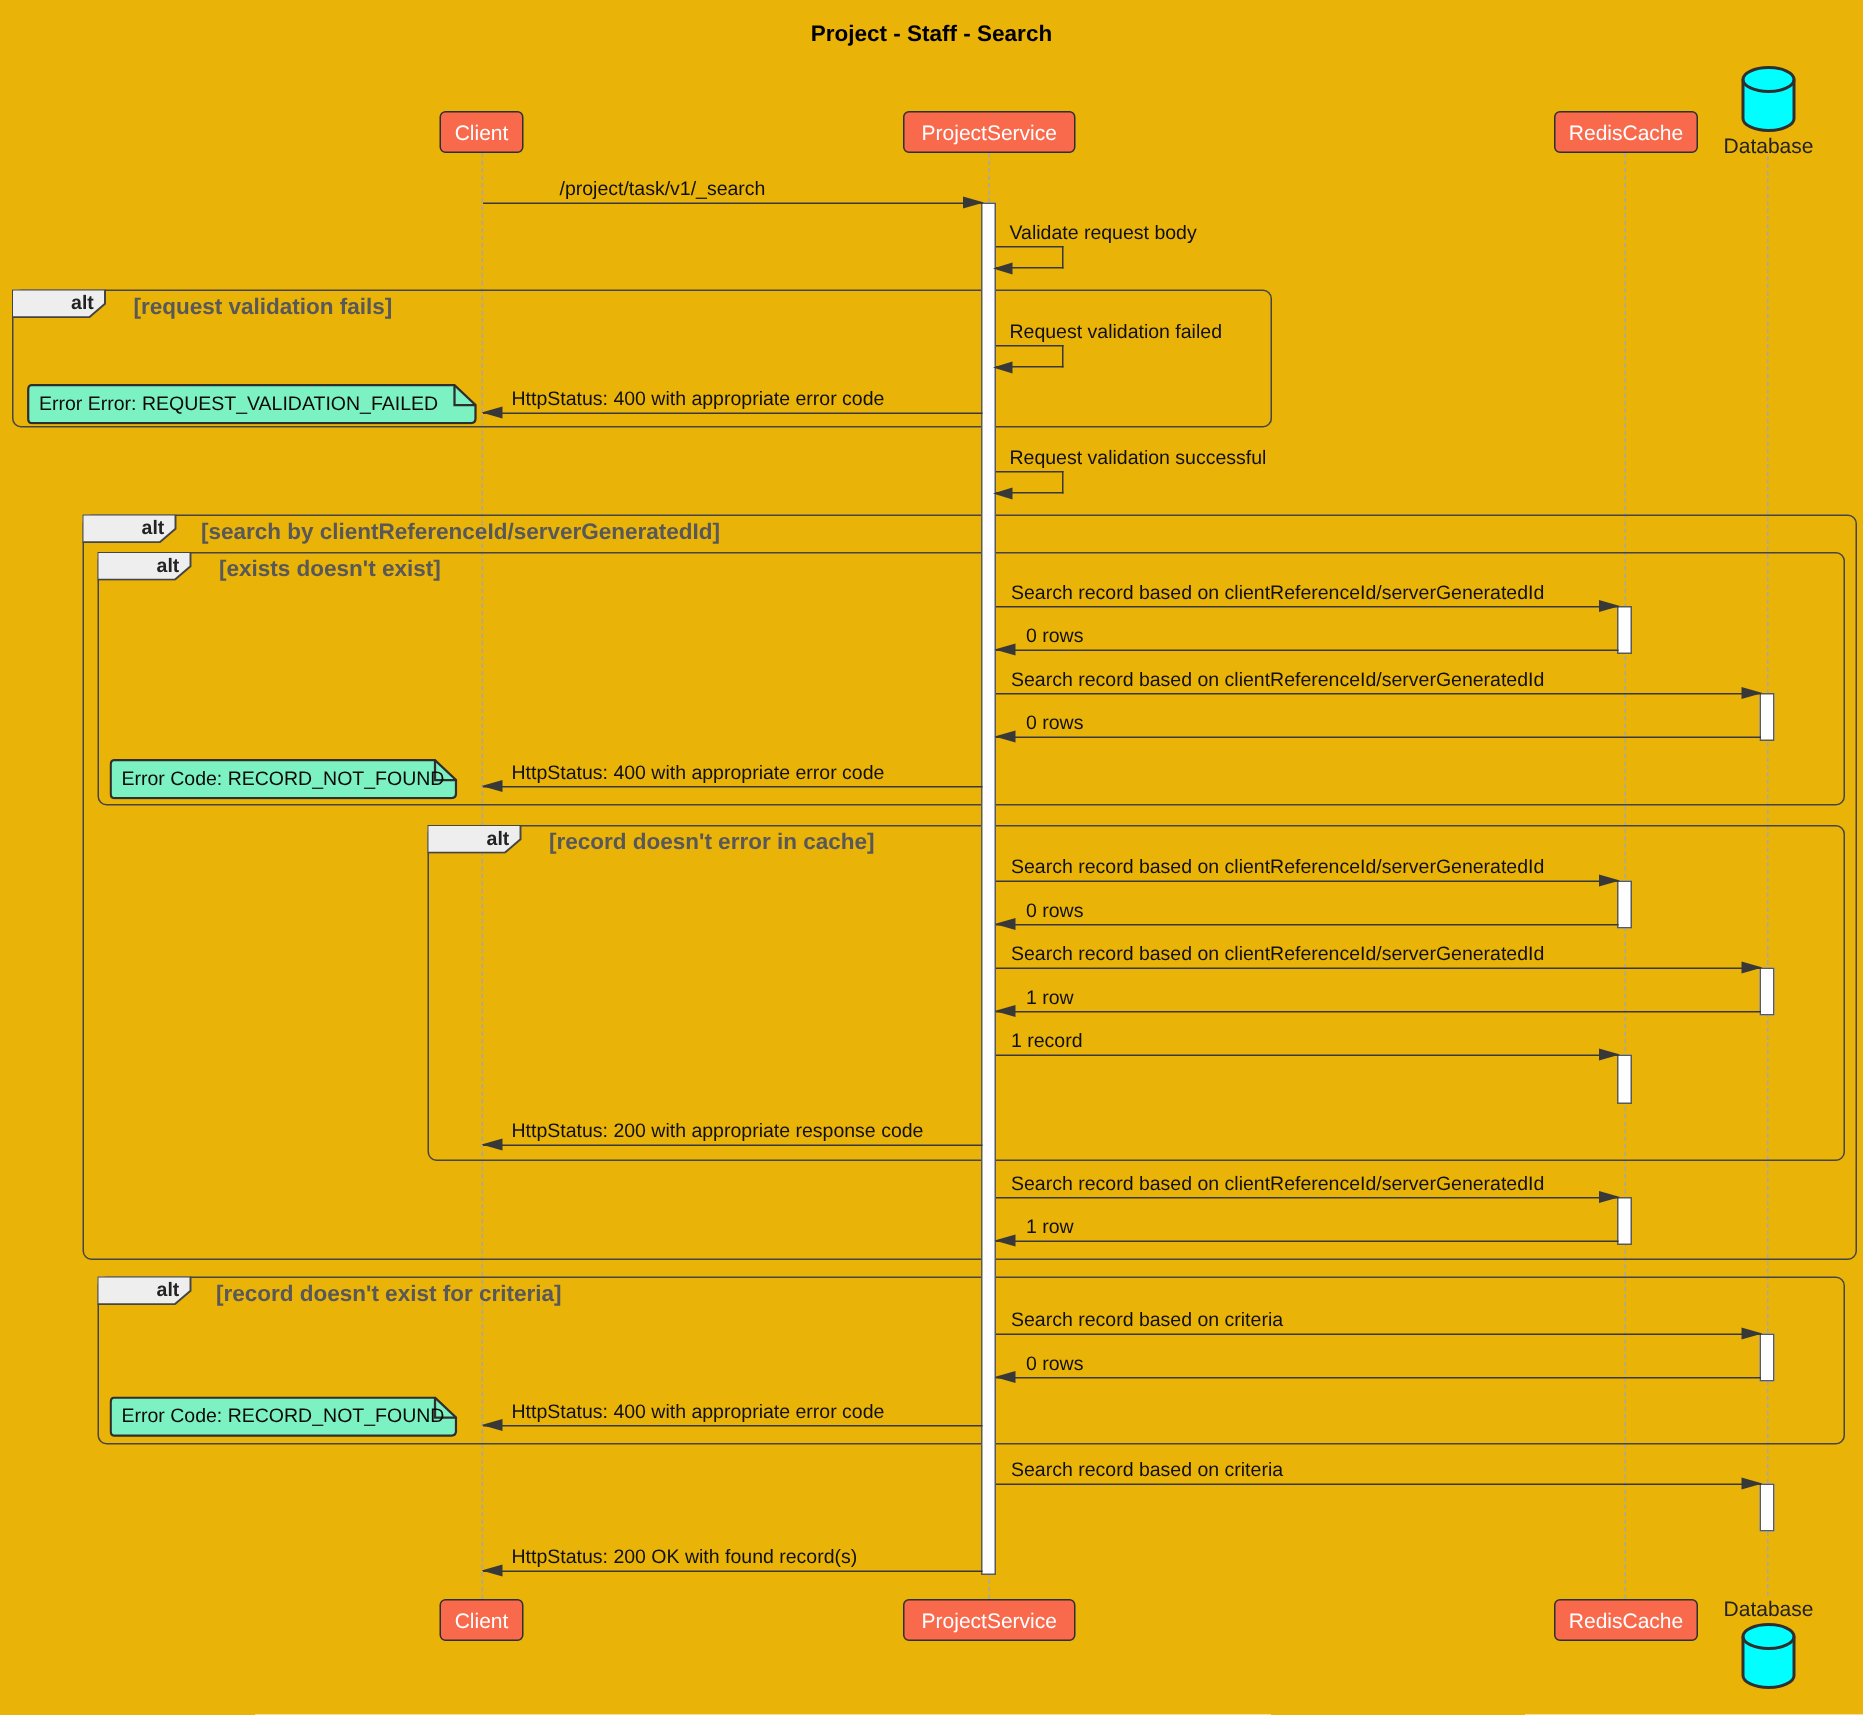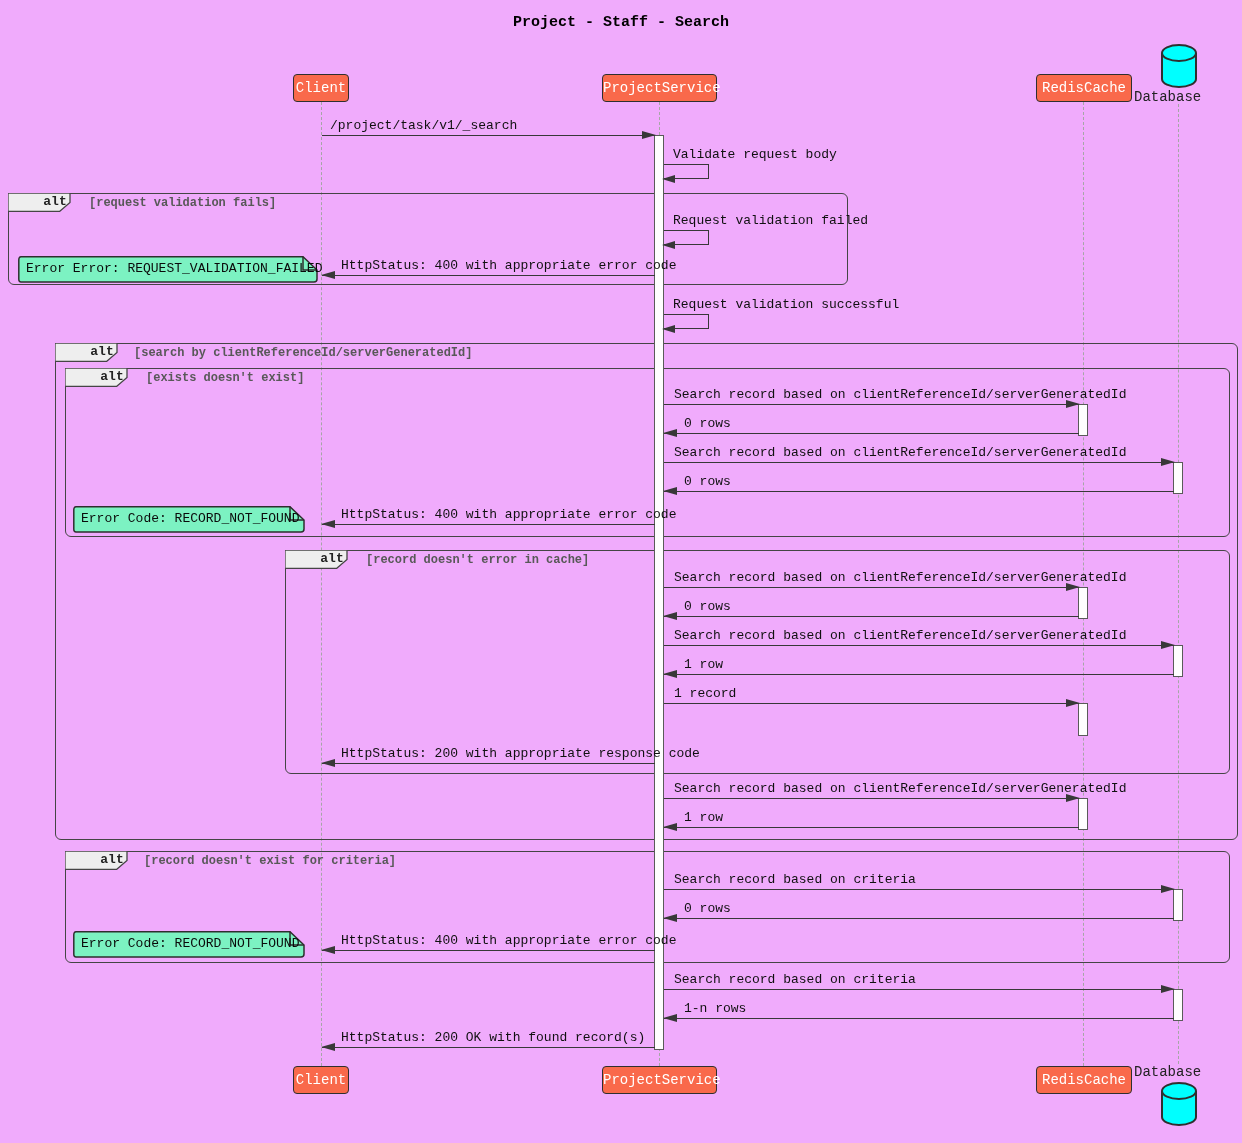--- a/index.html
+++ b/index.html
@@ -1,66 +1,66 @@
 <!DOCTYPE html>
 <html><head>
 <meta charset="utf-8">
 <style>
   html,body { margin:0; padding:0; background:#ffffff; }
   .diagram {
-    position:relative; width:1242px; height:1143px; background:#f0abfc;
-    font-family:Liberation Mono, monospace; color:#111;
+    position:relative; width:1242px; height:1143px; background:#eab308;
+    font-family:Liberation Sans, sans-serif; color:#111;
     overflow:hidden;
   }
   .title {
     position:absolute; left:0; right:0; top:14px; text-align:center;
     font-size:15px; font-weight:bold; color:#000;
   }
   
   .lifeline { position:absolute; width:0; border-left:1px dashed #a6a6a6; z-index:1; }
   
   .participant {
     position:absolute; height:26px; line-height:26px; text-align:center;
     background:#f9694b; border:1.5px solid #2f2f2f; border-radius:4px;
     color:#ffffff; font-size:14px; z-index:6; box-sizing:content-box;
   }
-  .db-label { position:absolute; font-size:14px; color:#222; width:90px; z-index:6; }
+  .db-label { position:absolute; font-size:14px; color:#222; text-align:center; width:90px; z-index:6; }
   .db-cyl { position:absolute; z-index:6; }
   
   .activation {
     position:absolute; width:8px; background:#fefefe; border:1px solid #5a5a5a; z-index:3;
   }
   
   .frame {
     position:absolute; border:1.3px solid #454545; border-radius:6px;
     background:transparent; z-index:2;
   }
   .frame-label { position:absolute; left:-1px; top:-1px; width:62px; height:18px; }
   .frame-label svg { position:absolute; left:0; top:0; }
   .frame-keyword {
     position:absolute; left:0; top:1px; width:52px; text-align:center;
     font-size:13px; font-weight:bold; color:#222;margin-left:21px;
   }
   .frame-guard {
-    position:absolute; top:2px; font-size:12px; font-weight:bold; color:#585858;
+    position:absolute; top:2px; font-size:15px; font-weight:bold; color:#585858;
     white-space:nowrap;
   }
   
   .msg { position:absolute; z-index:4; }
   .msg-label { font-size:13px; color:#101010; white-space:nowrap; height:13px; line-height:13px; }
   .msg-line { position:relative; height:0; border-top:1.3px solid #383838; margin-top:3px; }
   .head-r::after {
     content:''; position:absolute; right:-1px; top:-5.5px; width:0; height:0;
     border-left:14px solid #383838; border-top:4.5px solid transparent; border-bottom:4.5px solid transparent;
   }
   .head-l::before {
     content:''; position:absolute; left:-1px; top:-5.5px; width:0; height:0;
     border-right:14px solid #383838; border-top:4.5px solid transparent; border-bottom:4.5px solid transparent;
   }
-  .pl8  { padding-left:8px; }
+  .pl8  { padding-left:8px;margin-left:43px; }
   .pl10 { padding-left:10px; }
   .pl19 { padding-left:19px; }
   .pl20 { padding-left:20px; }
   .self-loop {
     position:relative; width:44px; height:13px; margin-top:3px;
     border-top:1.3px solid #383838; border-right:1.3px solid #383838; border-bottom:1.3px solid #383838;
   }
   .self-loop::after {
     content:''; position:absolute; left:-2px; bottom:-5px; width:0; height:0;
     border-right:13px solid #383838; border-top:4px solid transparent; border-bottom:4px solid transparent;
@@ -235,24 +235,20 @@
   </div>
   <div class="msg" style="left:322px; top:934px; width:333px;">
     <div class="msg-label pl19">HttpStatus: 400 with appropriate error code</div>
     <div class="msg-line head-l"></div>
   </div>
 
   <div class="msg" style="left:664px; top:973px; width:510px;">
     <div class="msg-label pl10">Search record based on criteria</div>
     <div class="msg-line head-r"></div>
   </div>
-  <div class="msg" style="left:664px; top:1002px; width:510px;">
-    <div class="msg-label pl20">1-n rows</div>
-    <div class="msg-line head-l"></div>
-  </div>
   <div class="msg" style="left:322px; top:1031px; width:333px;">
     <div class="msg-label pl19">HttpStatus: 200 OK with found record(s)</div>
     <div class="msg-line head-l"></div>
   </div>
 
   <div class="note" style="left:18px; top:256px; width:300px; height:27px;">
     <svg width="300" height="27" viewBox="0 0 300 27">
       <path d="M3,0.8 L285,0.8 L299,14 L299,23 Q299,26 296,26 L3,26 Q0.8,26 0.8,23 L0.8,4 Q0.8,0.8 3,0.8 Z" fill="#7CF2C2" stroke="#2e2e2e" stroke-width="1.5"></path>
       <path d="M285,0.8 L285,14 L299,14" fill="none" stroke="#2e2e2e" stroke-width="1.5"></path>
     </svg>

